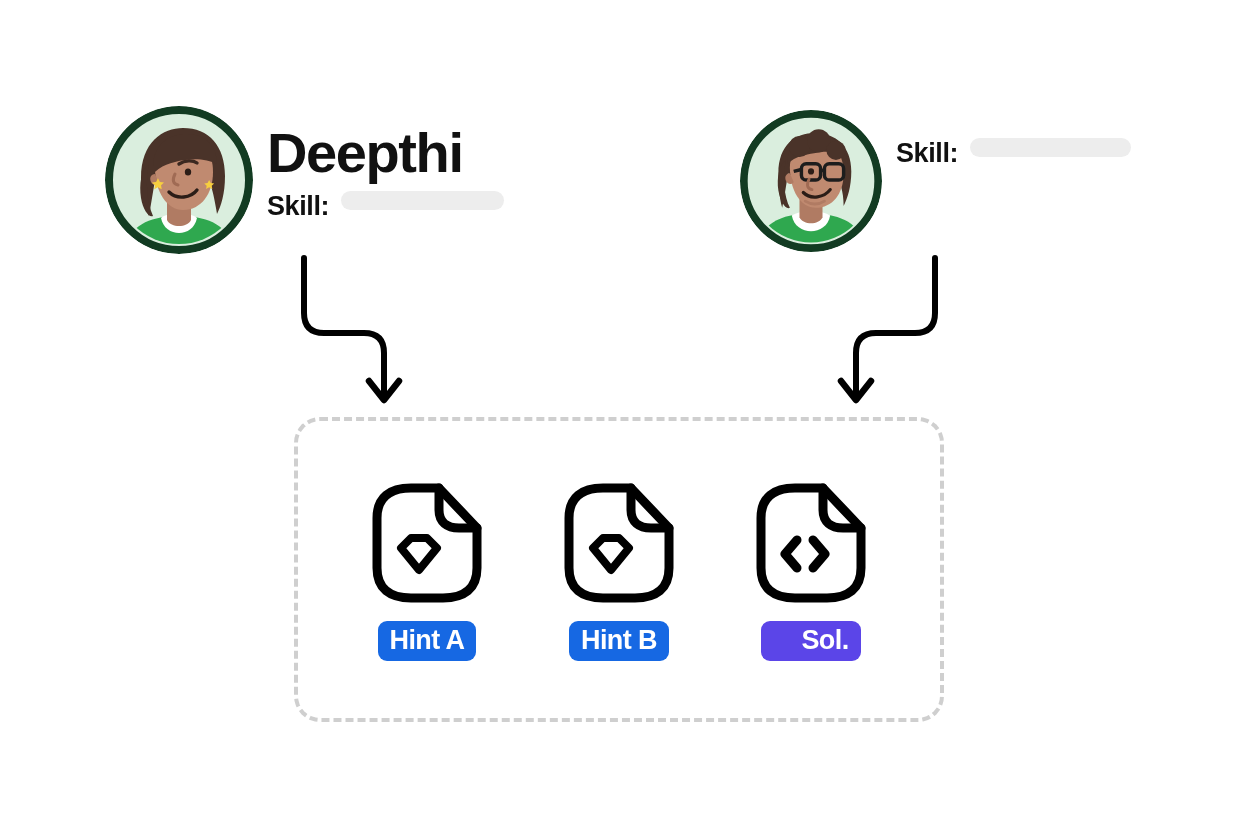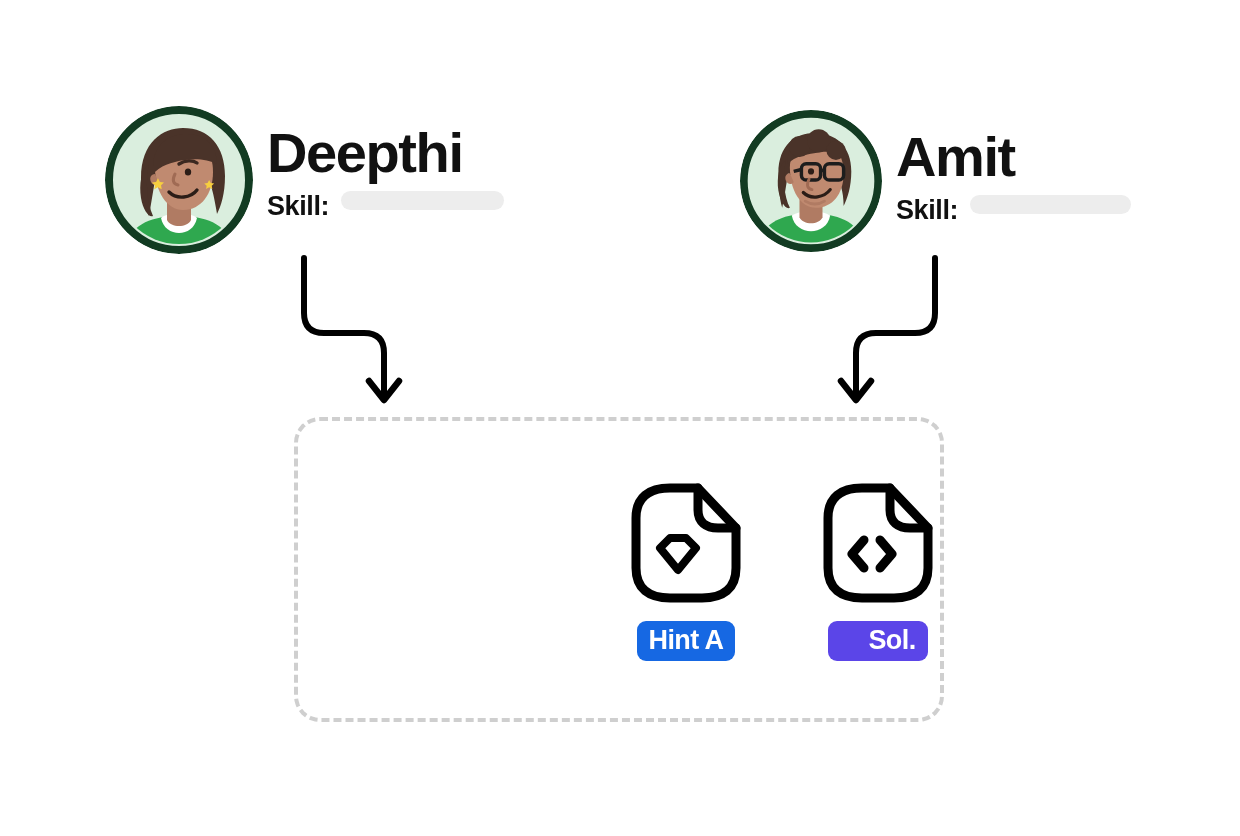--- a/index.html
+++ b/index.html
@@ -102,21 +102,21 @@
     box-sizing: border-box;
   }
 
   .doc-row {
     position: absolute;
     left: 0; top: 0;
     width: 100%;
     height: 100%;
     display: flex;
     align-items: center;
-    justify-content: flex-end;
+    justify-content: center;
     gap: 68px;
   }
 
   .doc-item {
     display: flex;
     flex-direction: column;
     align-items: center;
   }
   .doc-icon {
     width: 124px;
@@ -239,21 +239,20 @@
 
           <path d="M72 72 C69 78 70 82 75 83" stroke="#a06b54" stroke-width="3" fill="none" stroke-linecap="round"></path>
 
           <path d="M66 86 C74 94 88 91 94 83" stroke="#2b1d17" stroke-width="3.4" fill="none" stroke-linecap="round"></path>
 
           <path d="M68 95 C74 99 82 99 88 95" stroke="#b07b63" stroke-width="3" fill="none" stroke-linecap="round"></path>
         </g>
       </svg>
     </div>
     <div class="person-text">
-      <div class="person-name">Amit</div>
       <div class="skill-row">
         <span class="skill-label">Skill:</span>
         <span class="skill-track skill-track-amit">
           <span class="skill-fill" style="width:22%;background:#ef4b5c;"></span>
         </span>
       </div>
     </div>
   </div>
 
   <svg class="connectors" viewBox="0 0 1240 836">
@@ -275,20 +274,29 @@
       <div class="doc-item">
         <svg class="doc-icon" viewBox="0 0 124 130">
           <path d="M12 40 C12 19 25 10 46 10 L74 10 L112 50 L112 90 C112 111 99 120 78 120
                    L46 120 C25 120 12 111 12 90 Z" fill="none" stroke="#000000" stroke-width="9" stroke-linejoin="round"></path>
           <path d="M74 10 L74 32 C74 44 82 50 94 50 L112 50" fill="none" stroke="#000000" stroke-width="9" stroke-linejoin="round" stroke-linecap="round"></path>
           <path d="M36 70 L46 60 L62 60 L72 70 L54 92 Z" fill="none" stroke="#000000" stroke-width="8" stroke-linejoin="round"></path>
         </svg>
         <div class="doc-badge" style="background:#1668e3;">Hint A</div>
       </div>
 
+      <div class="doc-item">
+        <svg class="doc-icon" viewBox="0 0 124 130">
+          <path d="M12 40 C12 19 25 10 46 10 L74 10 L112 50 L112 90 C112 111 99 120 78 120
+                   L46 120 C25 120 12 111 12 90 Z" fill="none" stroke="#000000" stroke-width="9" stroke-linejoin="round"></path>
+          <path d="M74 10 L74 32 C74 44 82 50 94 50 L112 50" fill="none" stroke="#000000" stroke-width="9" stroke-linejoin="round" stroke-linecap="round"></path>
+          <path d="M36 70 L46 60 L62 60 L72 70 L54 92 Z" fill="none" stroke="#000000" stroke-width="8" stroke-linejoin="round"></path>
+        </svg>
+        <div class="doc-badge" style="background:#1668e3;">Hint B</div>
+      </div>
 
       <div class="doc-item">
         <svg class="doc-icon" viewBox="0 0 124 130">
           <path d="M12 40 C12 19 25 10 46 10 L74 10 L112 50 L112 90 C112 111 99 120 78 120
                    L46 120 C25 120 12 111 12 90 Z" fill="none" stroke="#000000" stroke-width="9" stroke-linejoin="round"></path>
           <path d="M74 10 L74 32 C74 44 82 50 94 50 L112 50" fill="none" stroke="#000000" stroke-width="9" stroke-linejoin="round" stroke-linecap="round"></path>
           <path d="M48 62 L36 76 L48 90" fill="none" stroke="#000000" stroke-width="9" stroke-linecap="round" stroke-linejoin="round"></path>
           <path d="M64 62 L76 76 L64 90" fill="none" stroke="#000000" stroke-width="9" stroke-linecap="round" stroke-linejoin="round"></path>
         </svg>
         <div class="doc-badge" style="background:#5b45e8;padding-left:40px;">Sol.</div>

